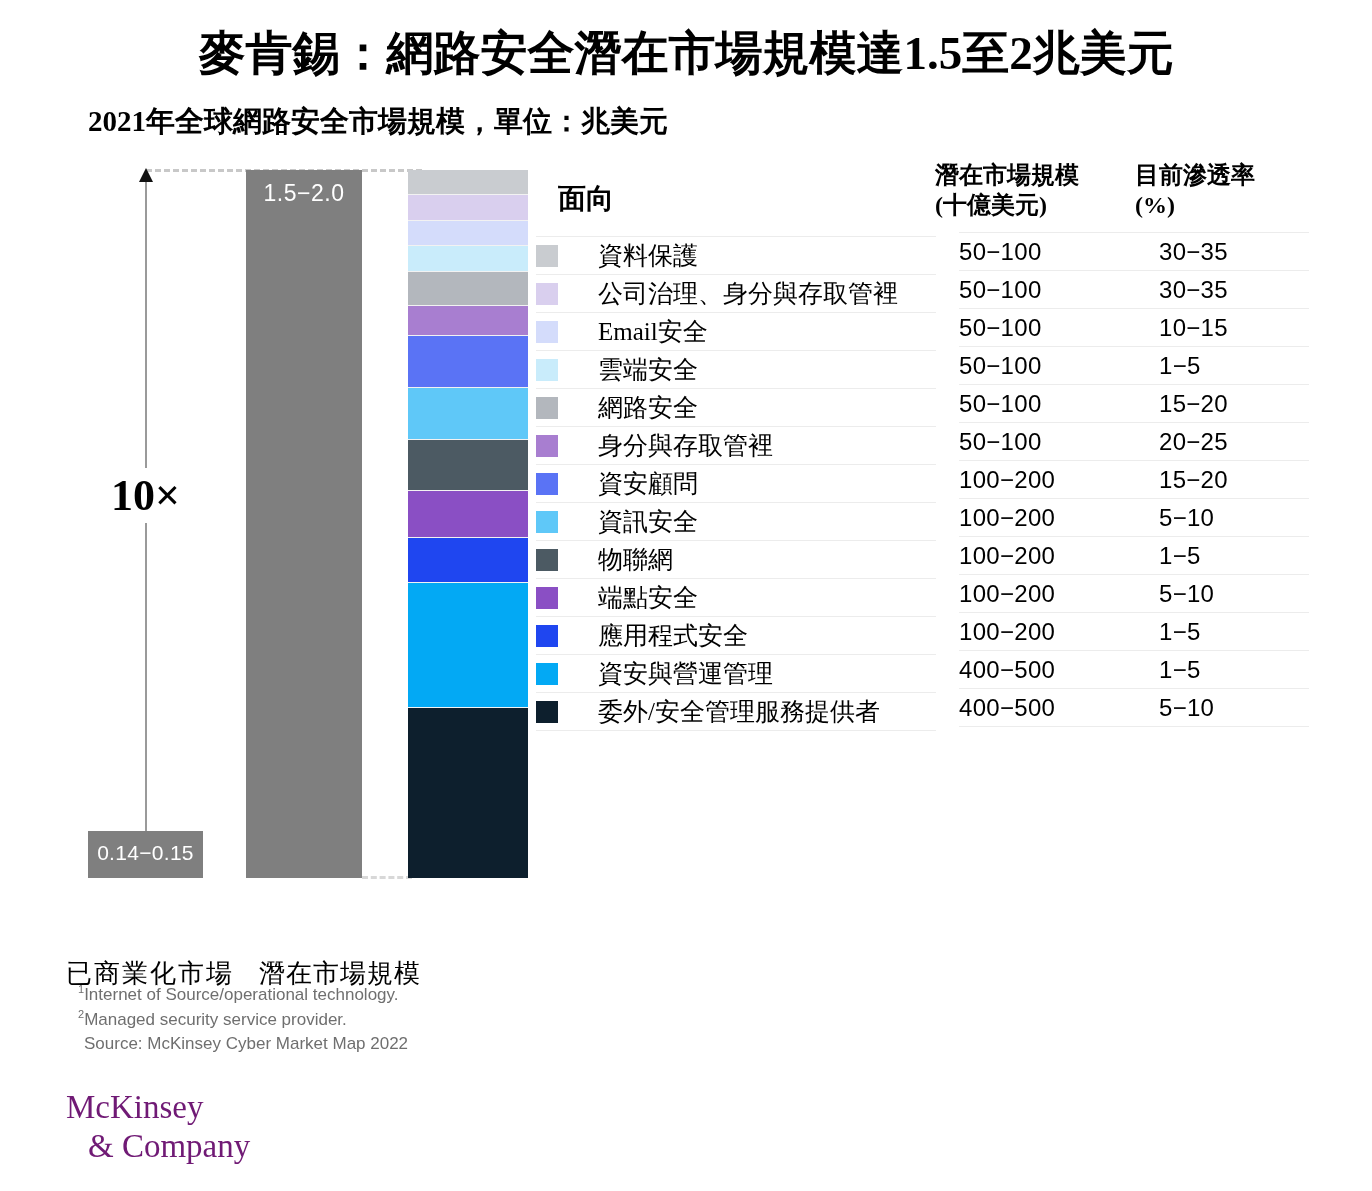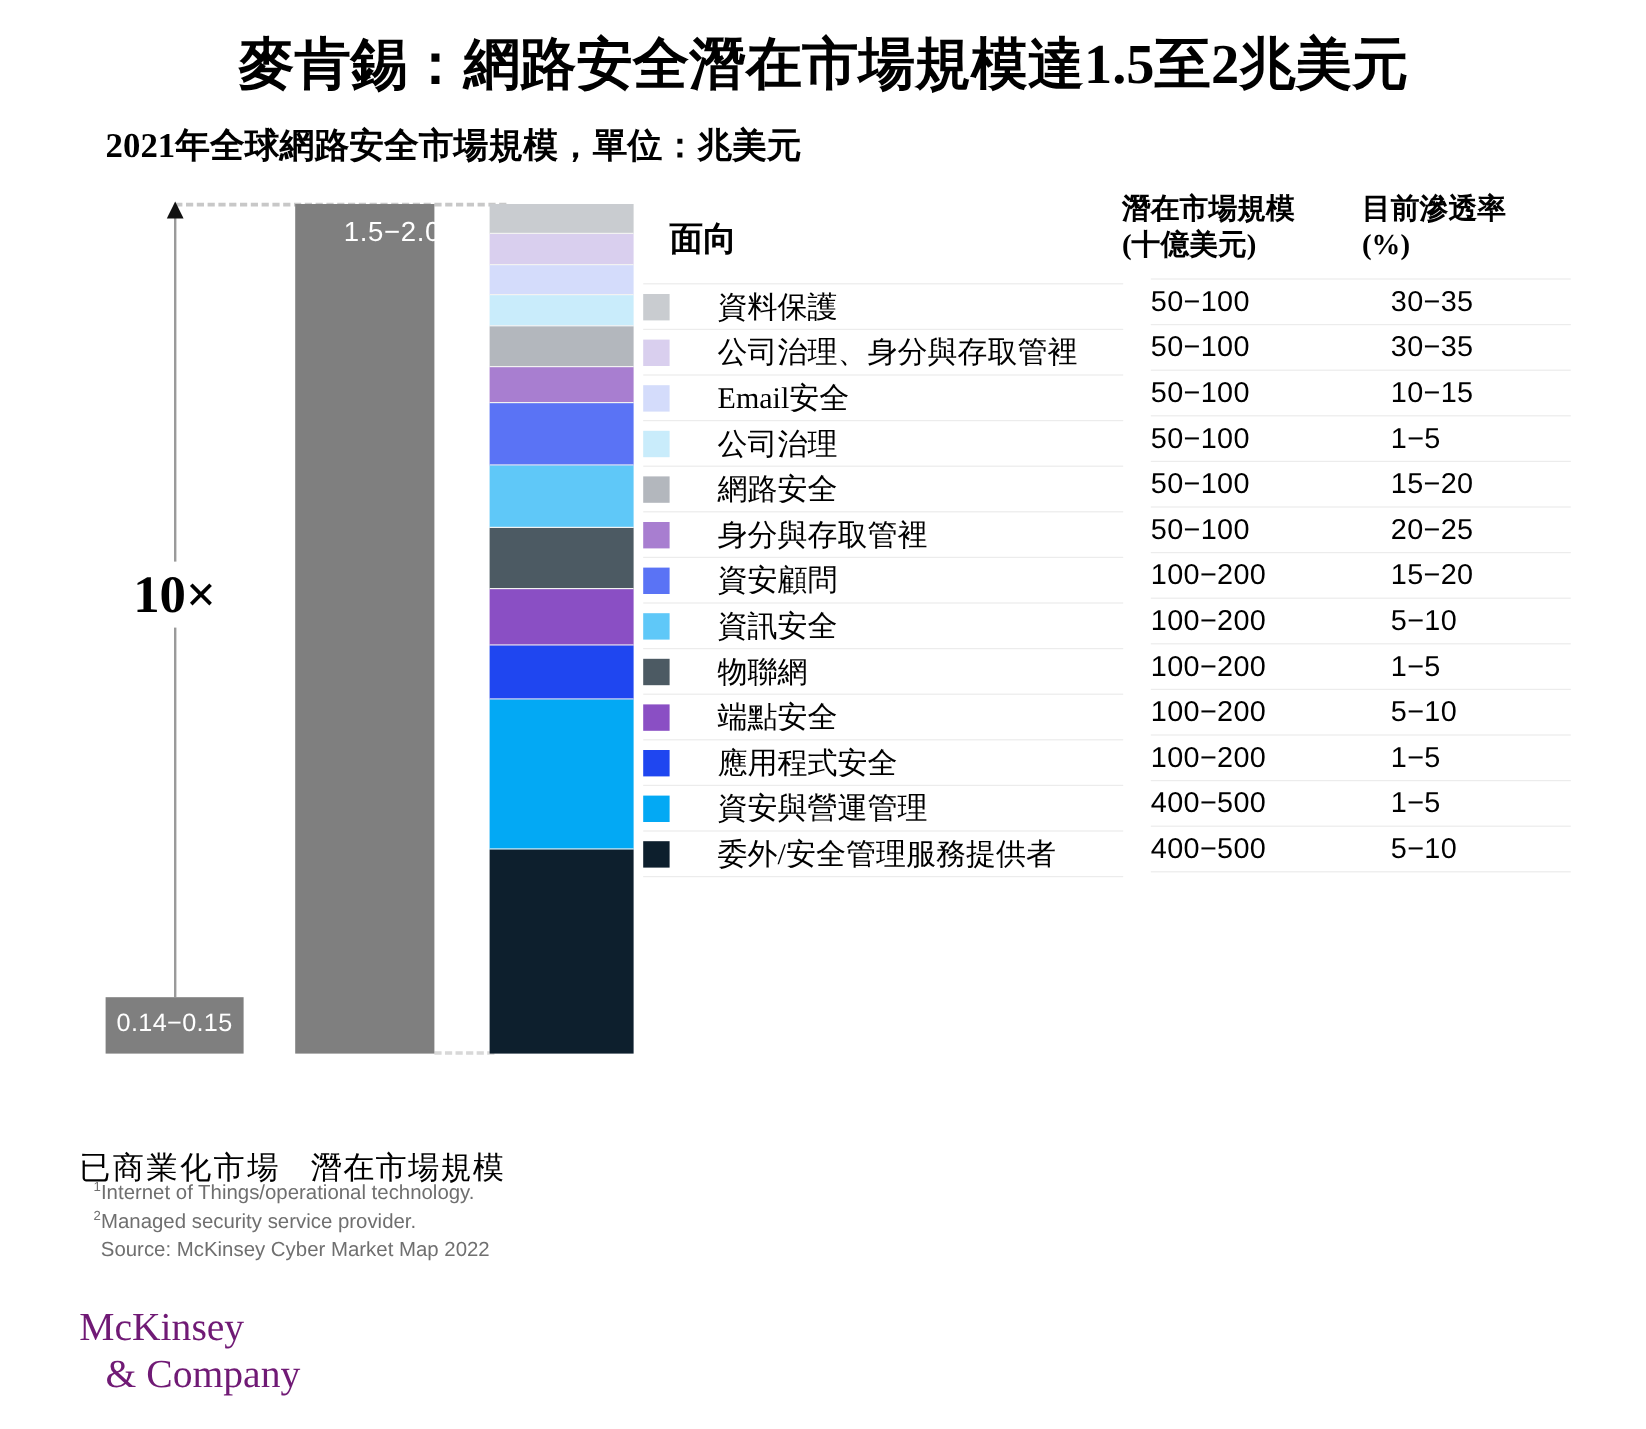--- a/index.html
+++ b/index.html
@@ -38,21 +38,20 @@
     left:246px;top:170px;width:116px;height:708px;
     background:#7f7f7f;
   }
   #bar-tam-label{
     position:absolute;left:246px;top:180px;width:116px;
     text-align:center;
     color:#ffffff;
     font-family:"Liberation Sans",sans-serif;
     font-size:23px;font-weight:400;
     letter-spacing:0.5px;
-    margin-left:23px;
   }
 
   #bar-commercial{
     left:88px;top:831px;width:115px;height:47px;
     background:#7f7f7f;
   }
   #bar-commercial-label{
     position:absolute;left:88px;top:841px;width:115px;
     text-align:center;
     color:#ffffff;
@@ -229,21 +228,21 @@
       <div class="lg-row">
         <div class="lg-swatch" style="background: rgb(217, 207, 238);"></div>
         <div class="lg-label">公司治理、身分與存取管裡</div>
       </div>
       <div class="lg-row">
         <div class="lg-swatch" style="background: rgb(212, 220, 251);"></div>
         <div class="lg-label">Email安全</div>
       </div>
       <div class="lg-row">
         <div class="lg-swatch" style="background: rgb(201, 236, 251);"></div>
-        <div class="lg-label">公司治理</div>
+        <div class="lg-label">雲端安全</div>
       </div>
       <div class="lg-row">
         <div class="lg-swatch" style="background: rgb(179, 183, 189);"></div>
         <div class="lg-label">網路安全</div>
       </div>
       <div class="lg-row">
         <div class="lg-swatch" style="background: rgb(168, 126, 208);"></div>
         <div class="lg-label">身分與存取管裡</div>
       </div>
       <div class="lg-row">
@@ -338,21 +337,21 @@
         <div class="td td-1">1−5</div>
       </div>
       <div class="tr">
         <div class="td td-0">400−500</div>
         <div class="td td-1">5−10</div>
       </div>
     </div>
 </div>
 
 <div class="abs" id="footnotes">
-  <div><sup>1</sup><span>Internet of Things/operational technology.</span></div>
+  <div><sup>1</sup><span>Internet of Source/operational technology.</span></div>
   <div><sup>2</sup><span>Managed security service provider.</span></div>
   <div id="fn-source">Source: McKinsey Cyber Market Map 2022</div>
 </div>
 
 <div class="abs" id="logo">
   <div id="logo-line-1">McKinsey</div>
   <div id="logo-line-2">&amp; Company</div>
 </div>
 
 </body></html>

